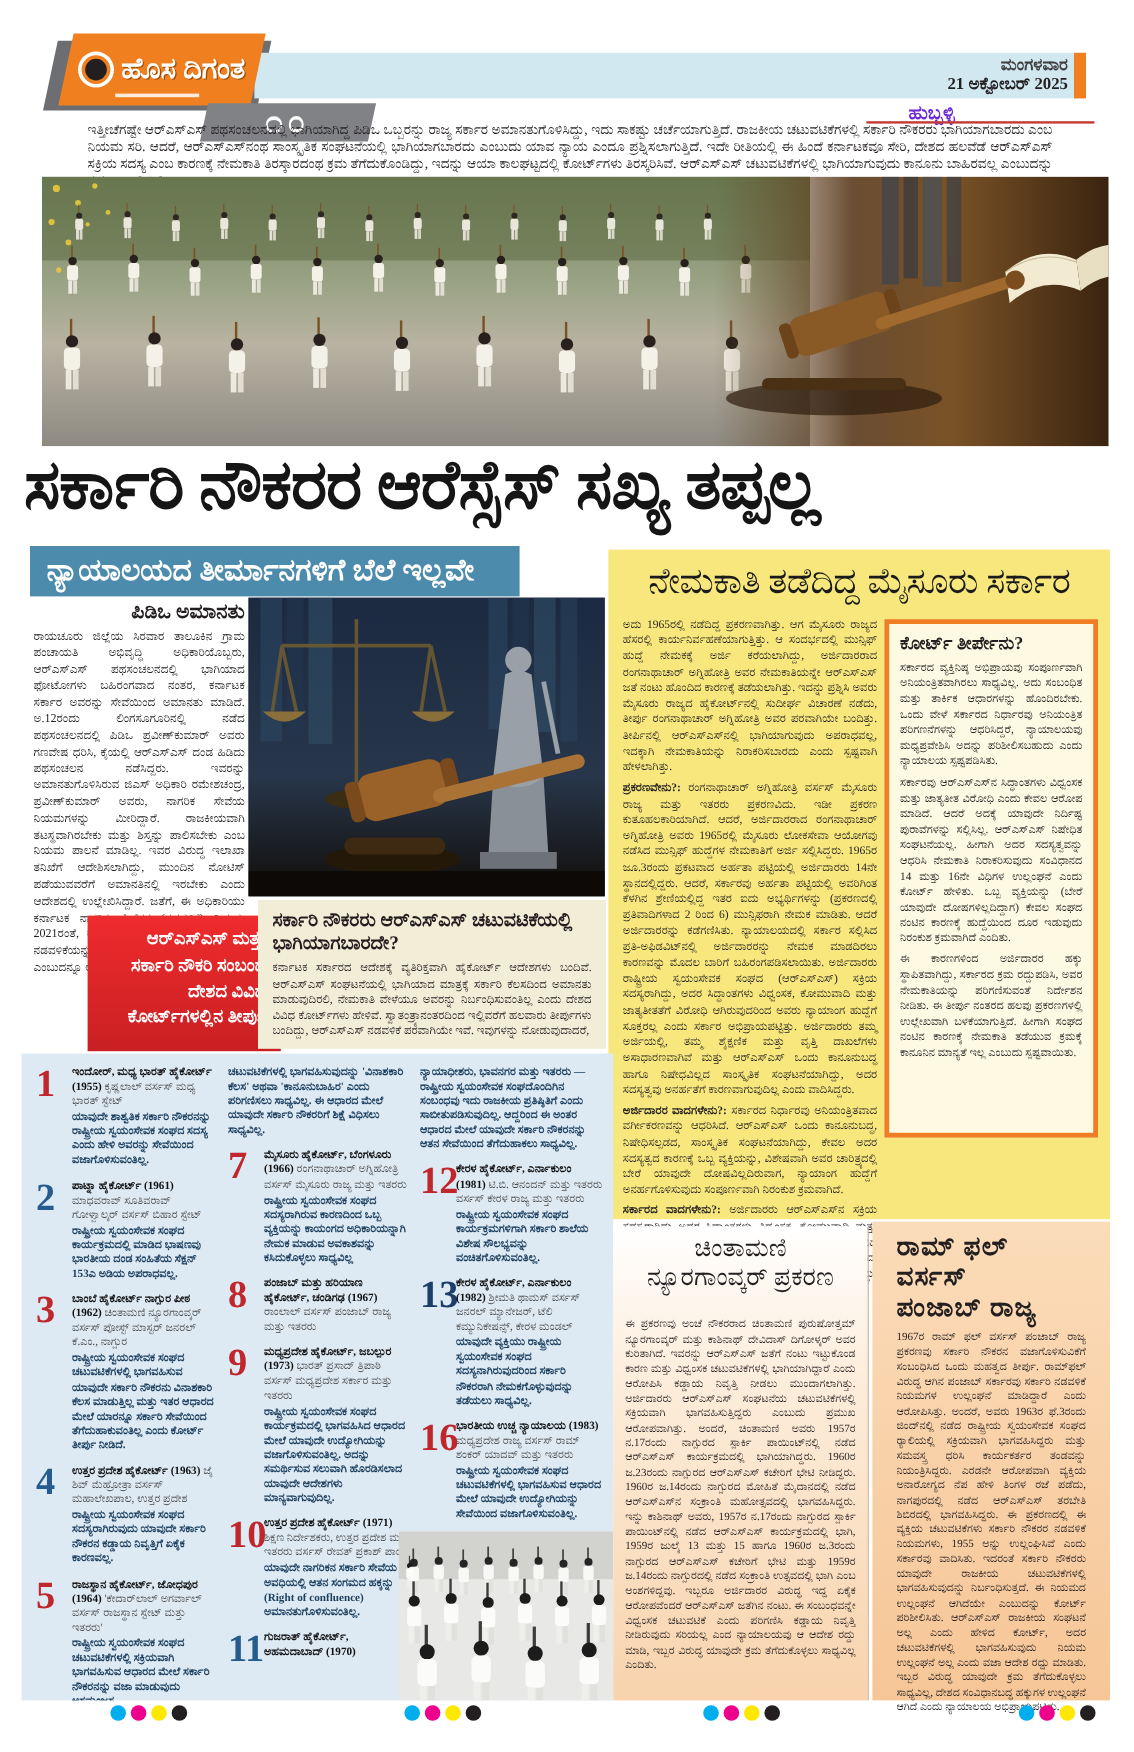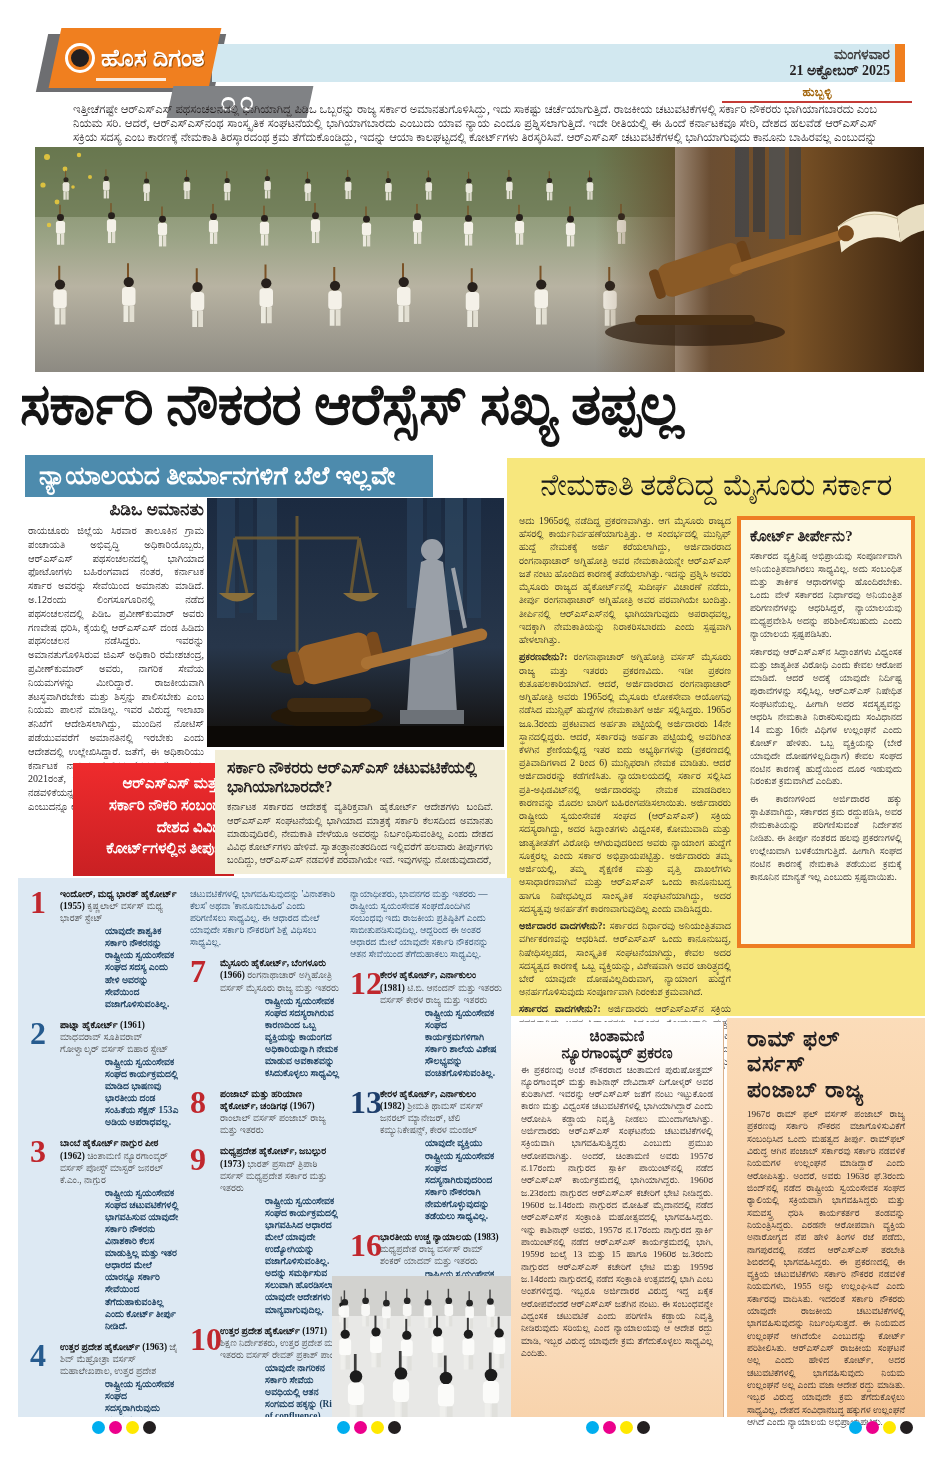--- a/index.html
+++ b/index.html
@@ -16,21 +16,21 @@
   .logo-dot{width:18px;height:18px;border-radius:50%;background:#231f20;border:3px solid #f07f1f;}
   .paper-name{color:#fff;font-weight:bold;font-size:24px;line-height:1;text-shadow:1px 1px 0 #9c4b00;}
   .tagline-bar{position:absolute;left:96px;top:78px;width:70px;height:3px;background:#ffffff;opacity:.85;}
   .page-num-shape{left:170px;top:86px;width:140px;height:32px;background:#808285;transform:skewX(-12deg);
                   display:flex;align-items:center;justify-content:center;}
   .page-num{color:#fff;font-size:26px;font-weight:bold;transform:skewX(12deg);letter-spacing:4px;}
   .mast-bar{left:212px;top:44px;width:692px;height:38px;background:#d2e8f0;}
   .mast-orange-tab{left:895px;top:44px;width:10px;height:38px;background:#f07f1f;}
   .day-red{right:55px;top:47px;font-size:14px;font-weight:bold;color:#404040;text-align:right;width:200px;}
   .date-blk{right:55px;top:63px;font-size:14px;font-weight:bold;color:#231f20;text-align:right;width:220px;}
-  .edition{right:68px;top:85px;font-size:12px;font-weight:bold;color:#a16207;text-align:center;width:120px;}
+  .edition{right:68px;top:85px;font-size:16px;font-weight:bold;color:#6d28d9;text-align:left;width:120px;}
   .edition-rule{right:33px;top:101px;width:190px;height:2px;background:#c43b36;}
   
   .intro{left:73px;top:102px;width:804px;font-size:11.5px;line-height:1.22;}
   
   .collage{left:35px;top:147px;width:889px;height:225px;overflow:hidden;}
   
   .headline{left:20px;top:374px;width:905px;font-size:57px;font-weight:bold;letter-spacing:-1px;
             color:#151515;line-height:1.1;white-space:nowrap;}
   .subhead{left:25px;top:455px;width:408px;height:42px;background:#4d8bad;color:#fff;font-weight:bold;
            font-size:25px;display:flex;align-items:center;padding-left:14px;box-sizing:border-box;}
@@ -57,27 +57,27 @@
   .court-box p{margin:0 0 5px 0;font-size:9.4px;line-height:1.38;text-align:justify;}
   
   .list-panel{left:18px;top:878px;width:493px;height:539px;background:#dde9f3;overflow:hidden;}
   .vcol{position:absolute;top:10px;width:152px;}
   .vcol1{left:12px;} .vcol2{left:172px;} .vcol3{left:332px;}
   .vitem{display:flex;margin-bottom:9px;}
   .vnum{font-size:32px;font-weight:bold;line-height:.9;width:30px;flex:0 0 30px;font-family:"Liberation Serif",serif;}
   .vbody{font-size:9.3px;line-height:1.3;}
   .vcourt{font-weight:bold;color:#111;}
   .vcase{color:#4a4a4a;}
-  .vverdict{font-weight:bold;color:#1c3f5e;margin-top:1px;margin-left:45px;}
-  .vlead{font-size:9.3px;line-height:1.3;font-weight:normal;color:#1c3f5e;margin-bottom:9px;}
+  .vverdict{font-weight:bold;color:#1c3f5e;margin-top:1px;}
+  .vlead{font-size:9.3px;line-height:1.3;font-weight:bold;color:#1c3f5e;margin-bottom:9px;}
   .bw-photo{position:absolute;left:314px;top:398px;width:179px;height:141px;overflow:hidden;}
   
   .chintamani{left:511px;top:1022px;width:213px;height:395px;box-sizing:border-box;padding:6px 10px;
               background:linear-gradient(180deg,#ffffff 0%,#fdeedd 30%,#f8d3ac 100%);border-right:1px solid #d9b08c;}
-  .chin-title{font-size:15px;font-weight:bold;text-align:center;line-height:1.15;margin-bottom:1px;}
+  .chin-title{font-size:21px;font-weight:normal;text-align:center;line-height:1.15;margin-bottom:21px;}
   .chin-body{font-size:9.2px;line-height:1.34;text-align:justify;}
   .ramphal{left:727px;top:1018px;width:198px;height:399px;box-sizing:border-box;padding:8px 20px;
            background:linear-gradient(180deg,#fbdcb9,#f6c697);}
   .ram-title{font-size:22px;font-weight:bold;line-height:1.15;margin-bottom:6px;letter-spacing:1px;}
   .ram-body{font-size:9.2px;line-height:1.34;text-align:justify;}
   
   .marks{left:0;top:1421px;width:945px;height:16px;}
   .mark-cluster{position:absolute;display:flex;gap:4px;}
   .dot{width:13px;height:13px;border-radius:50%;}
 </style>

